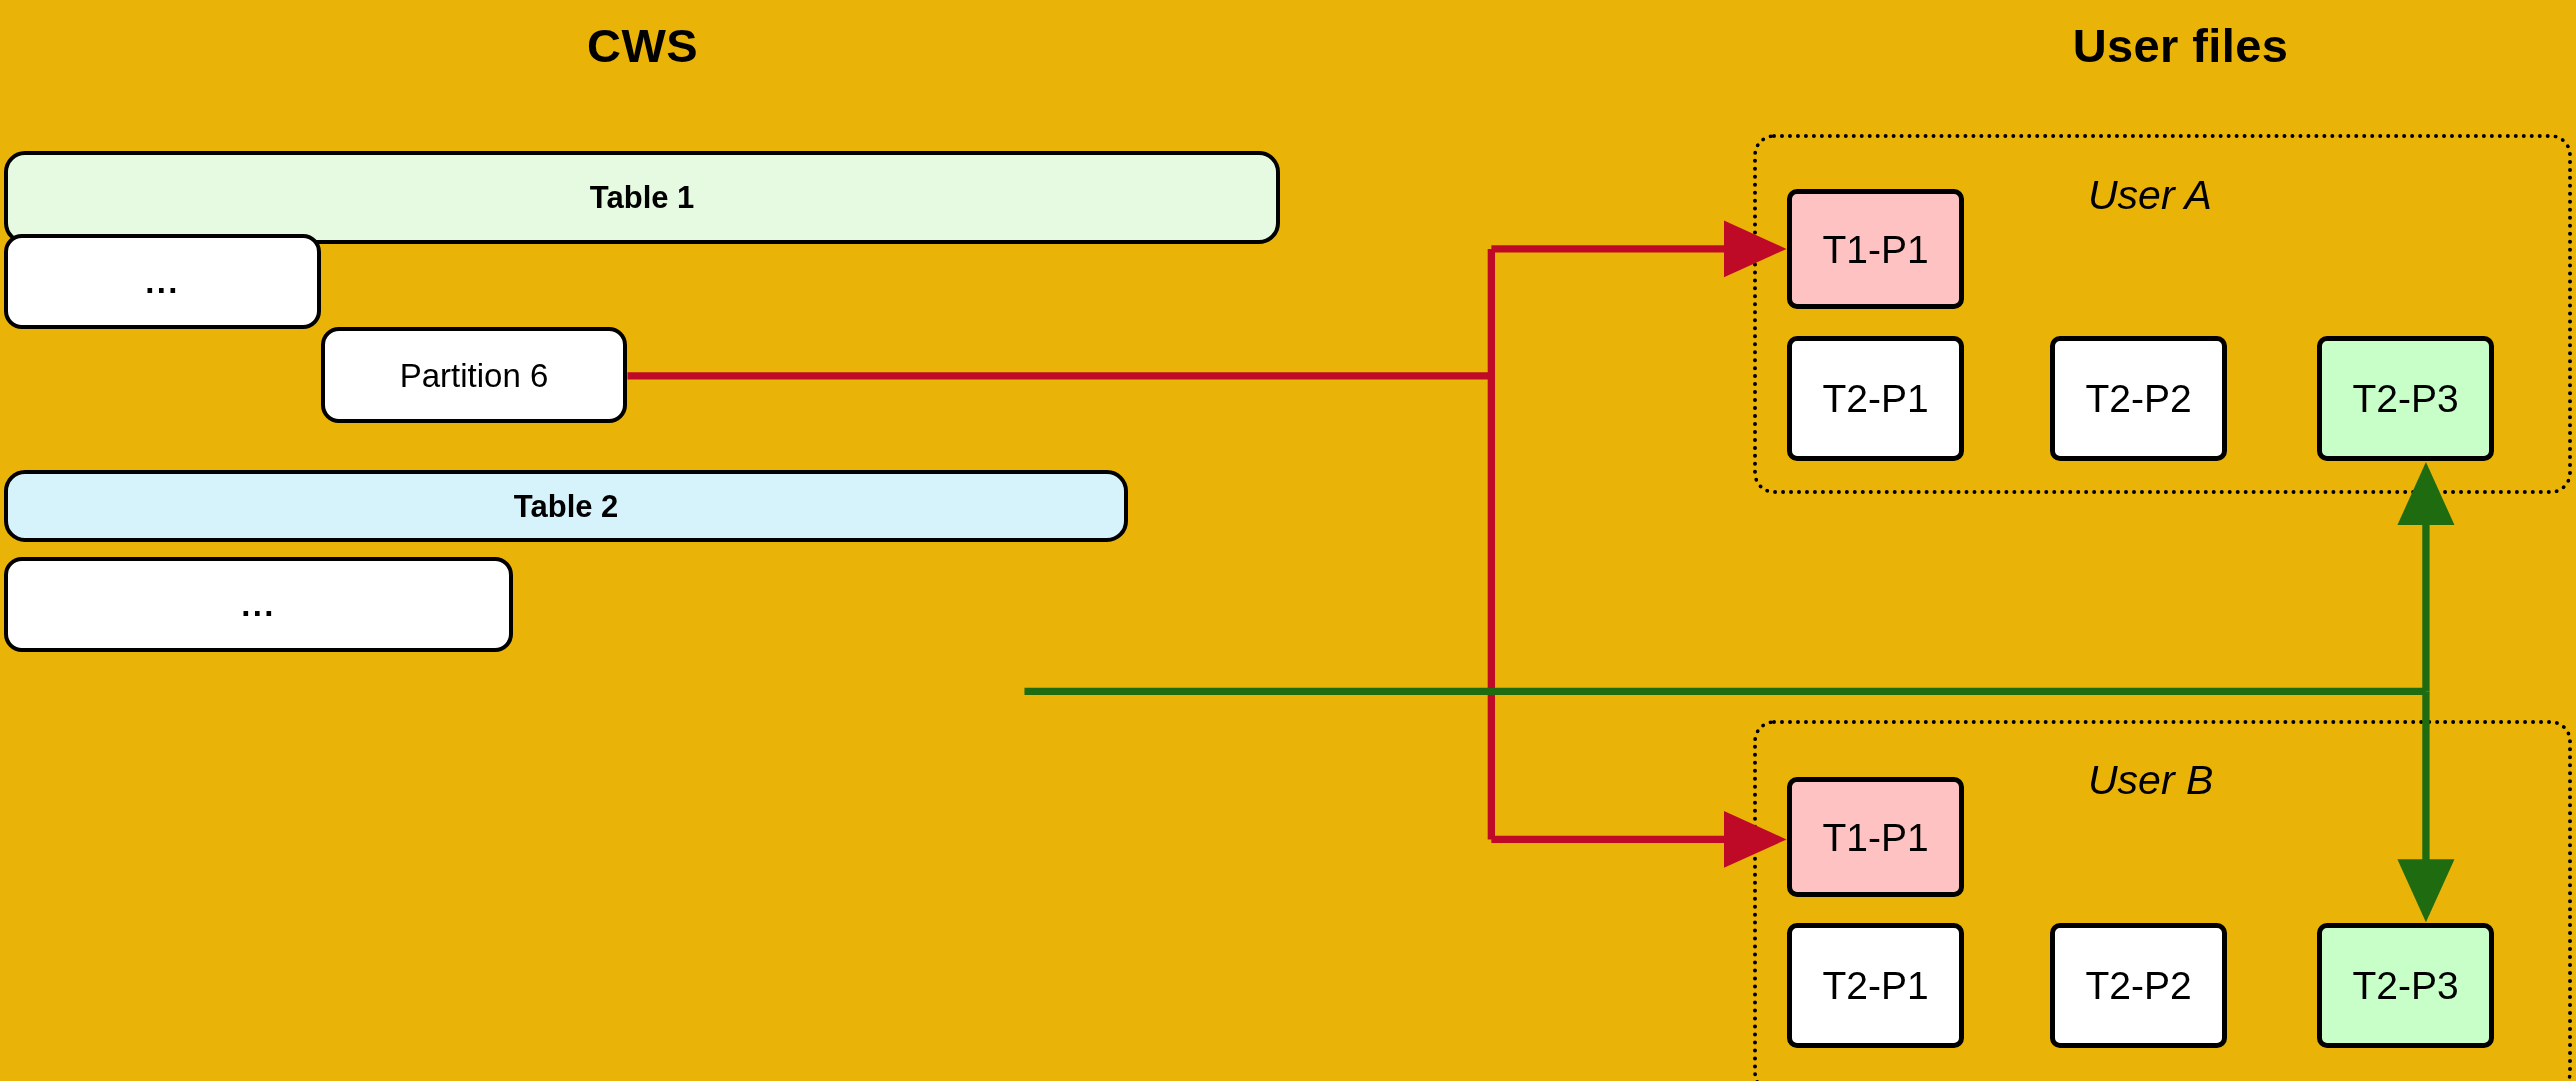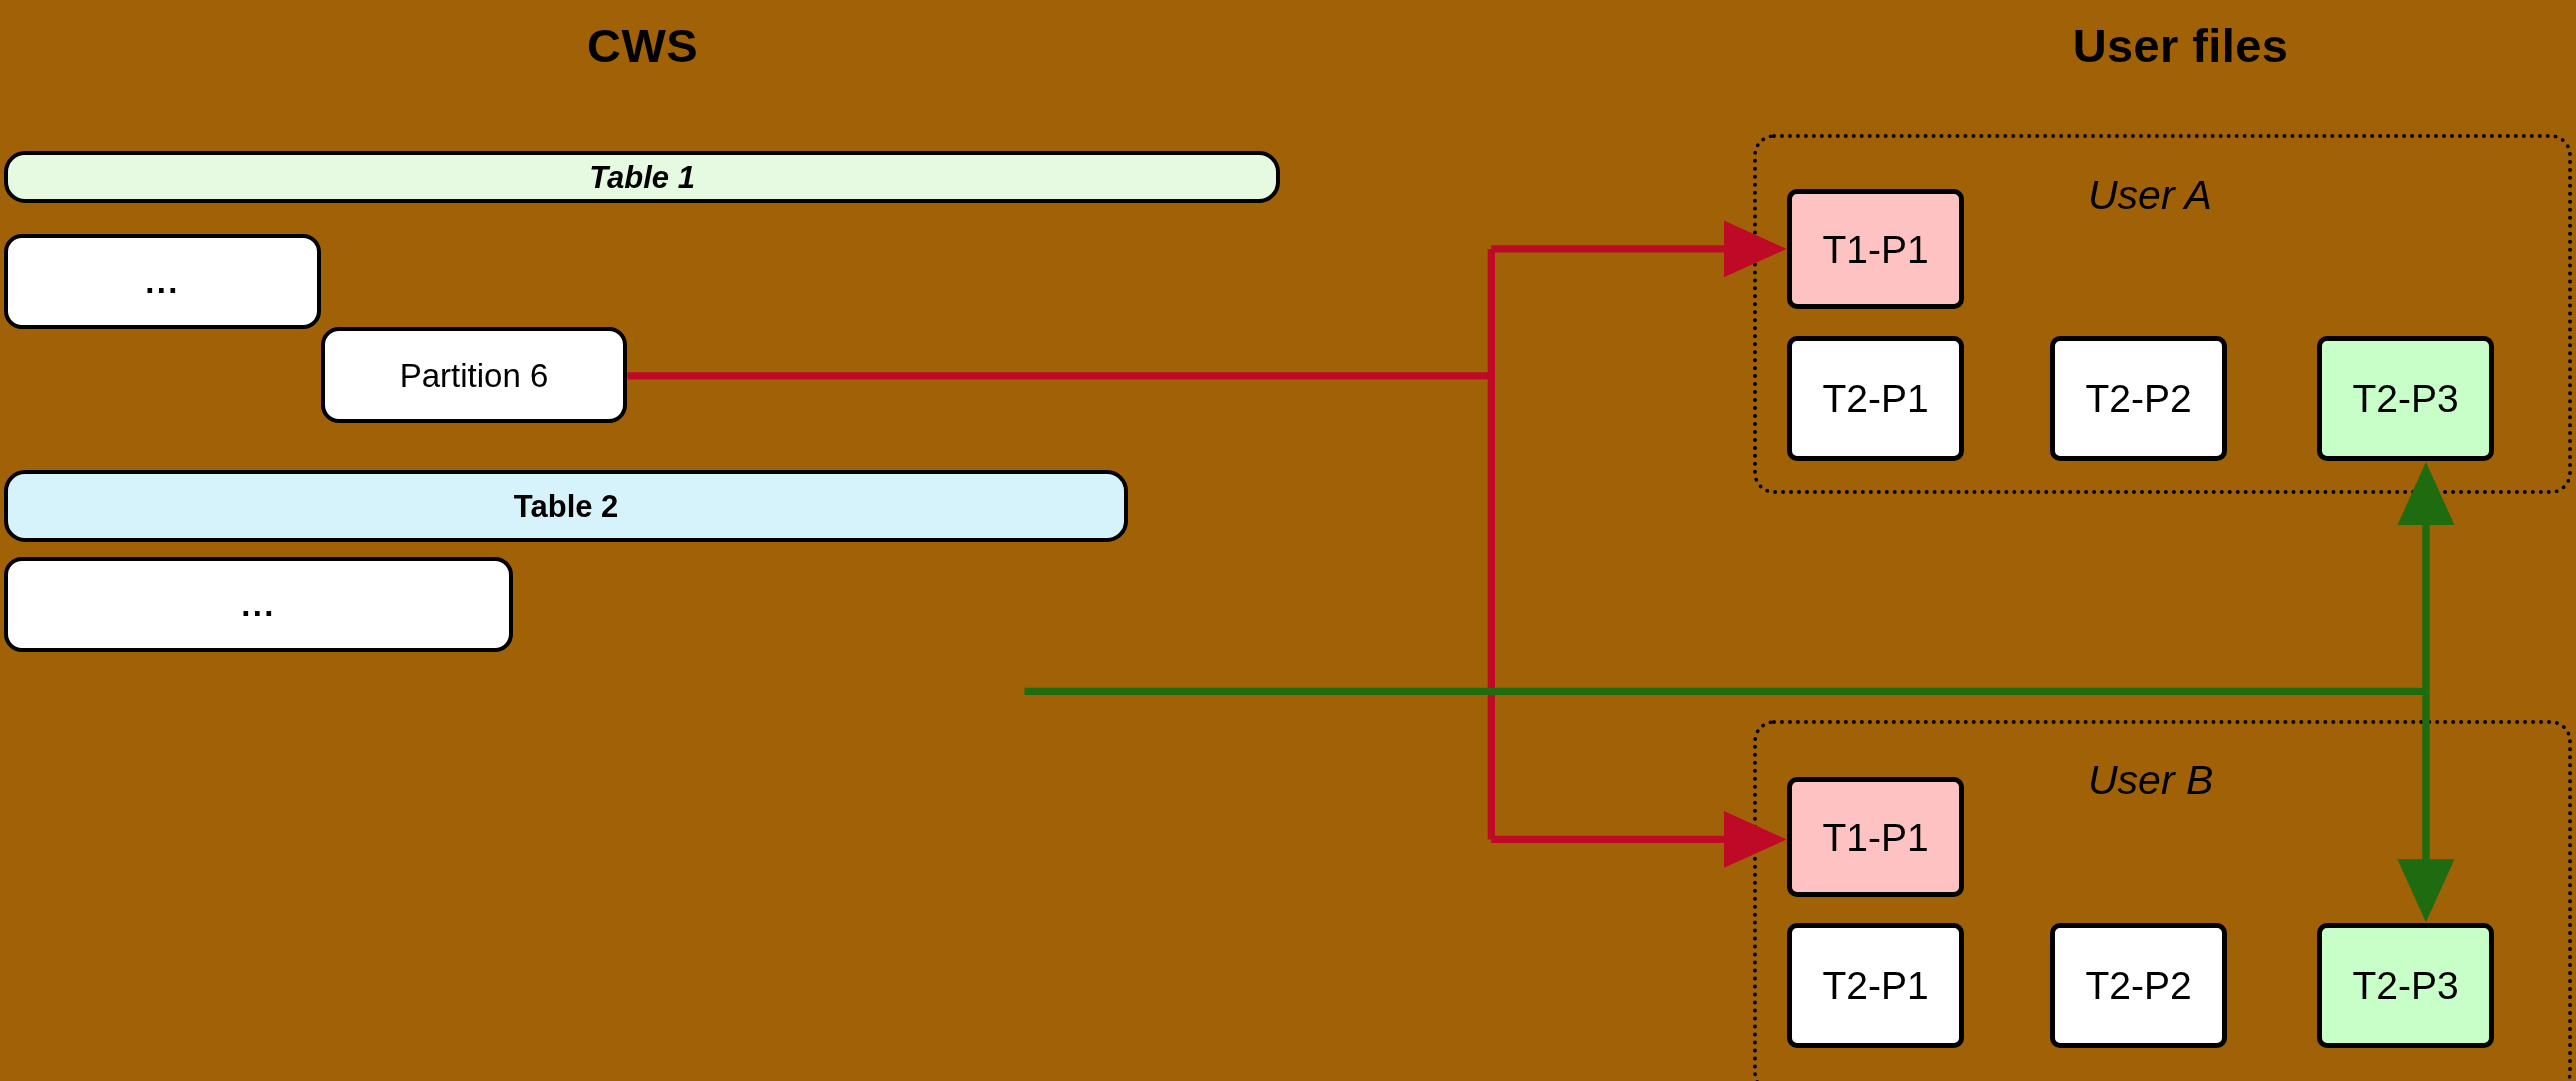--- a/index.html
+++ b/index.html
@@ -5,21 +5,21 @@
 <style>
   html, body {
     margin: 0;
     padding: 0;
     background: #ffffff;
   }
   #canvas {
     position: relative;
     width: 2576px;
     height: 1081px;
-    background: #a16207;
+    background: #eab308;
     font-family: "Liberation Sans", "DejaVu Sans", sans-serif;
     overflow: hidden;
   }
 
   
   .col-heading {
     position: absolute;
     font-weight: bold;
     font-size: 47px;
     color: #000000;
@@ -102,21 +102,21 @@
 </style>
 </head>
 <body>
 
 <div id="canvas">
 
   <div class="col-heading" id="heading-cws">CWS</div>
 
   <div class="col-heading" id="heading-user-files">User files</div>
 
-  <div class="node table-bar" style="left:4.1px; top:151px; width:1276px; height:52px; background:#E5FAE0;font-style:italic;">
+  <div class="node table-bar" style="left:4.1px; top:151px; width:1276px; height:93px; background:#E5FAE0;">
     <span class="node-label">Table 1</span>
   </div>
 
   <div class="node ellipsis-box" style="left:4.1px; top:234px; width:317px; height:95px;">
     <span class="node-label">...</span>
   </div>
 
   <div class="node part-box" style="left:321px; top:327px; width:306px; height:96px;">
     <span class="node-label">Partition 6</span>
   </div>

